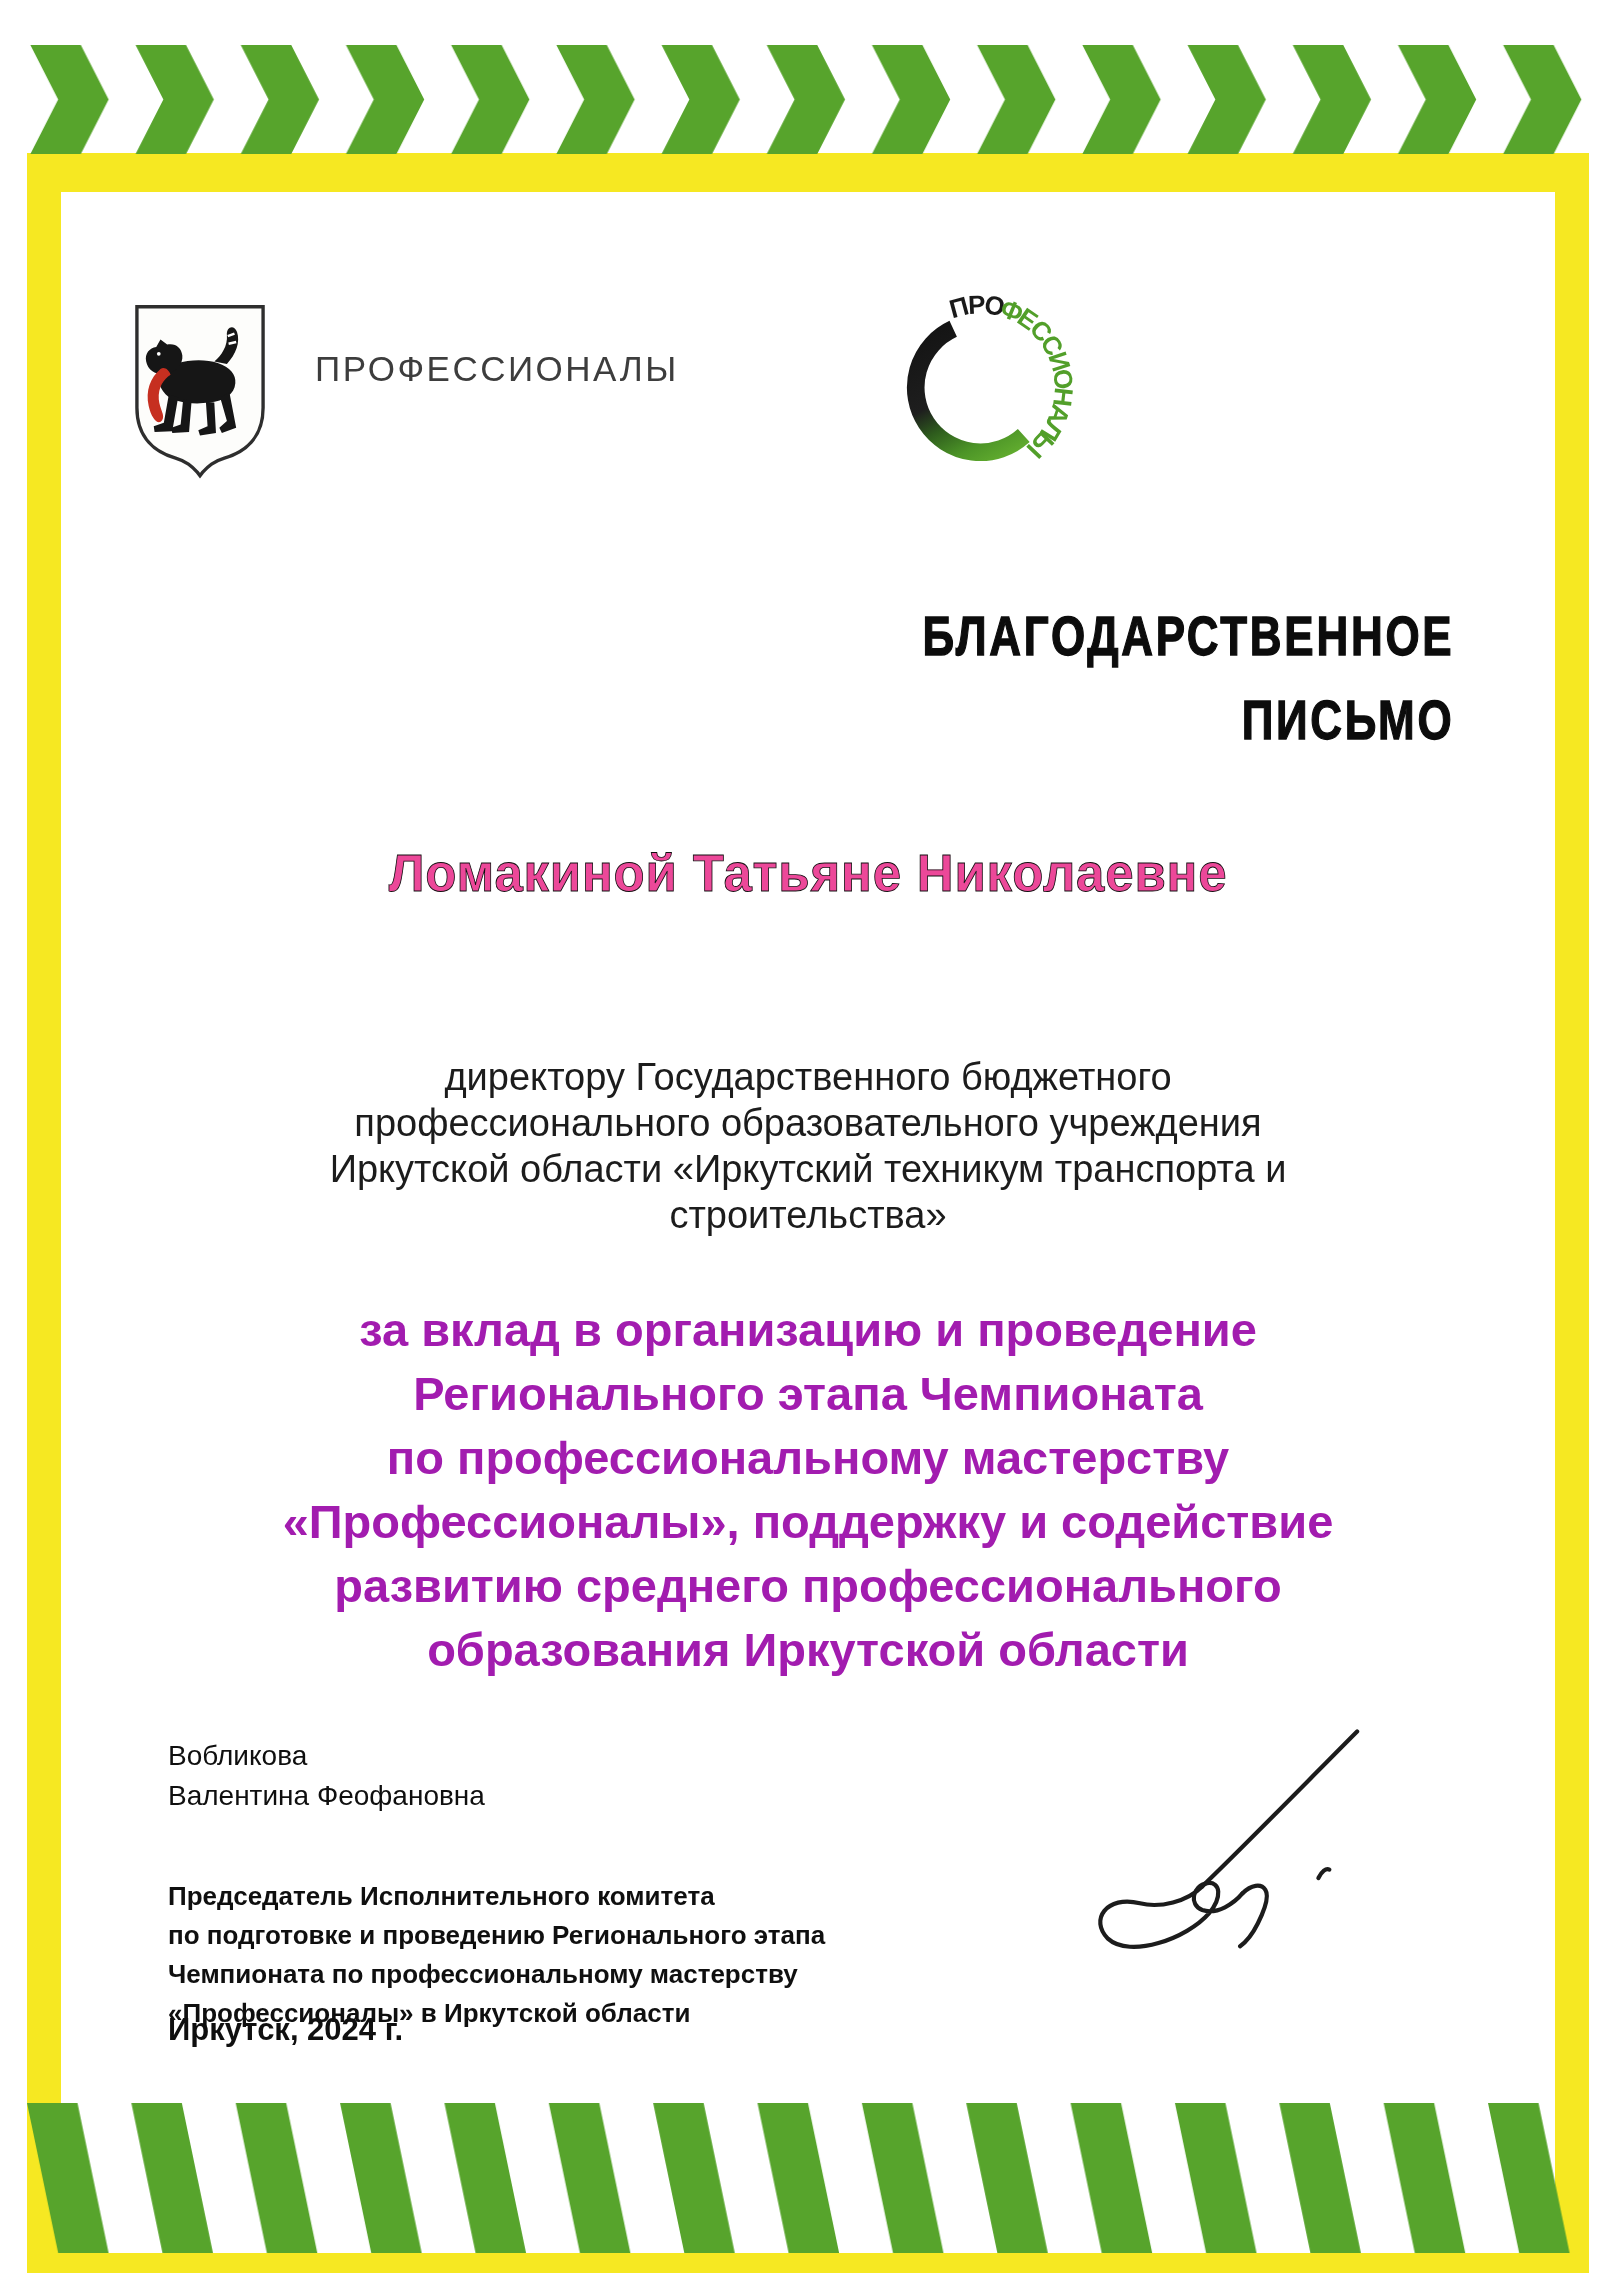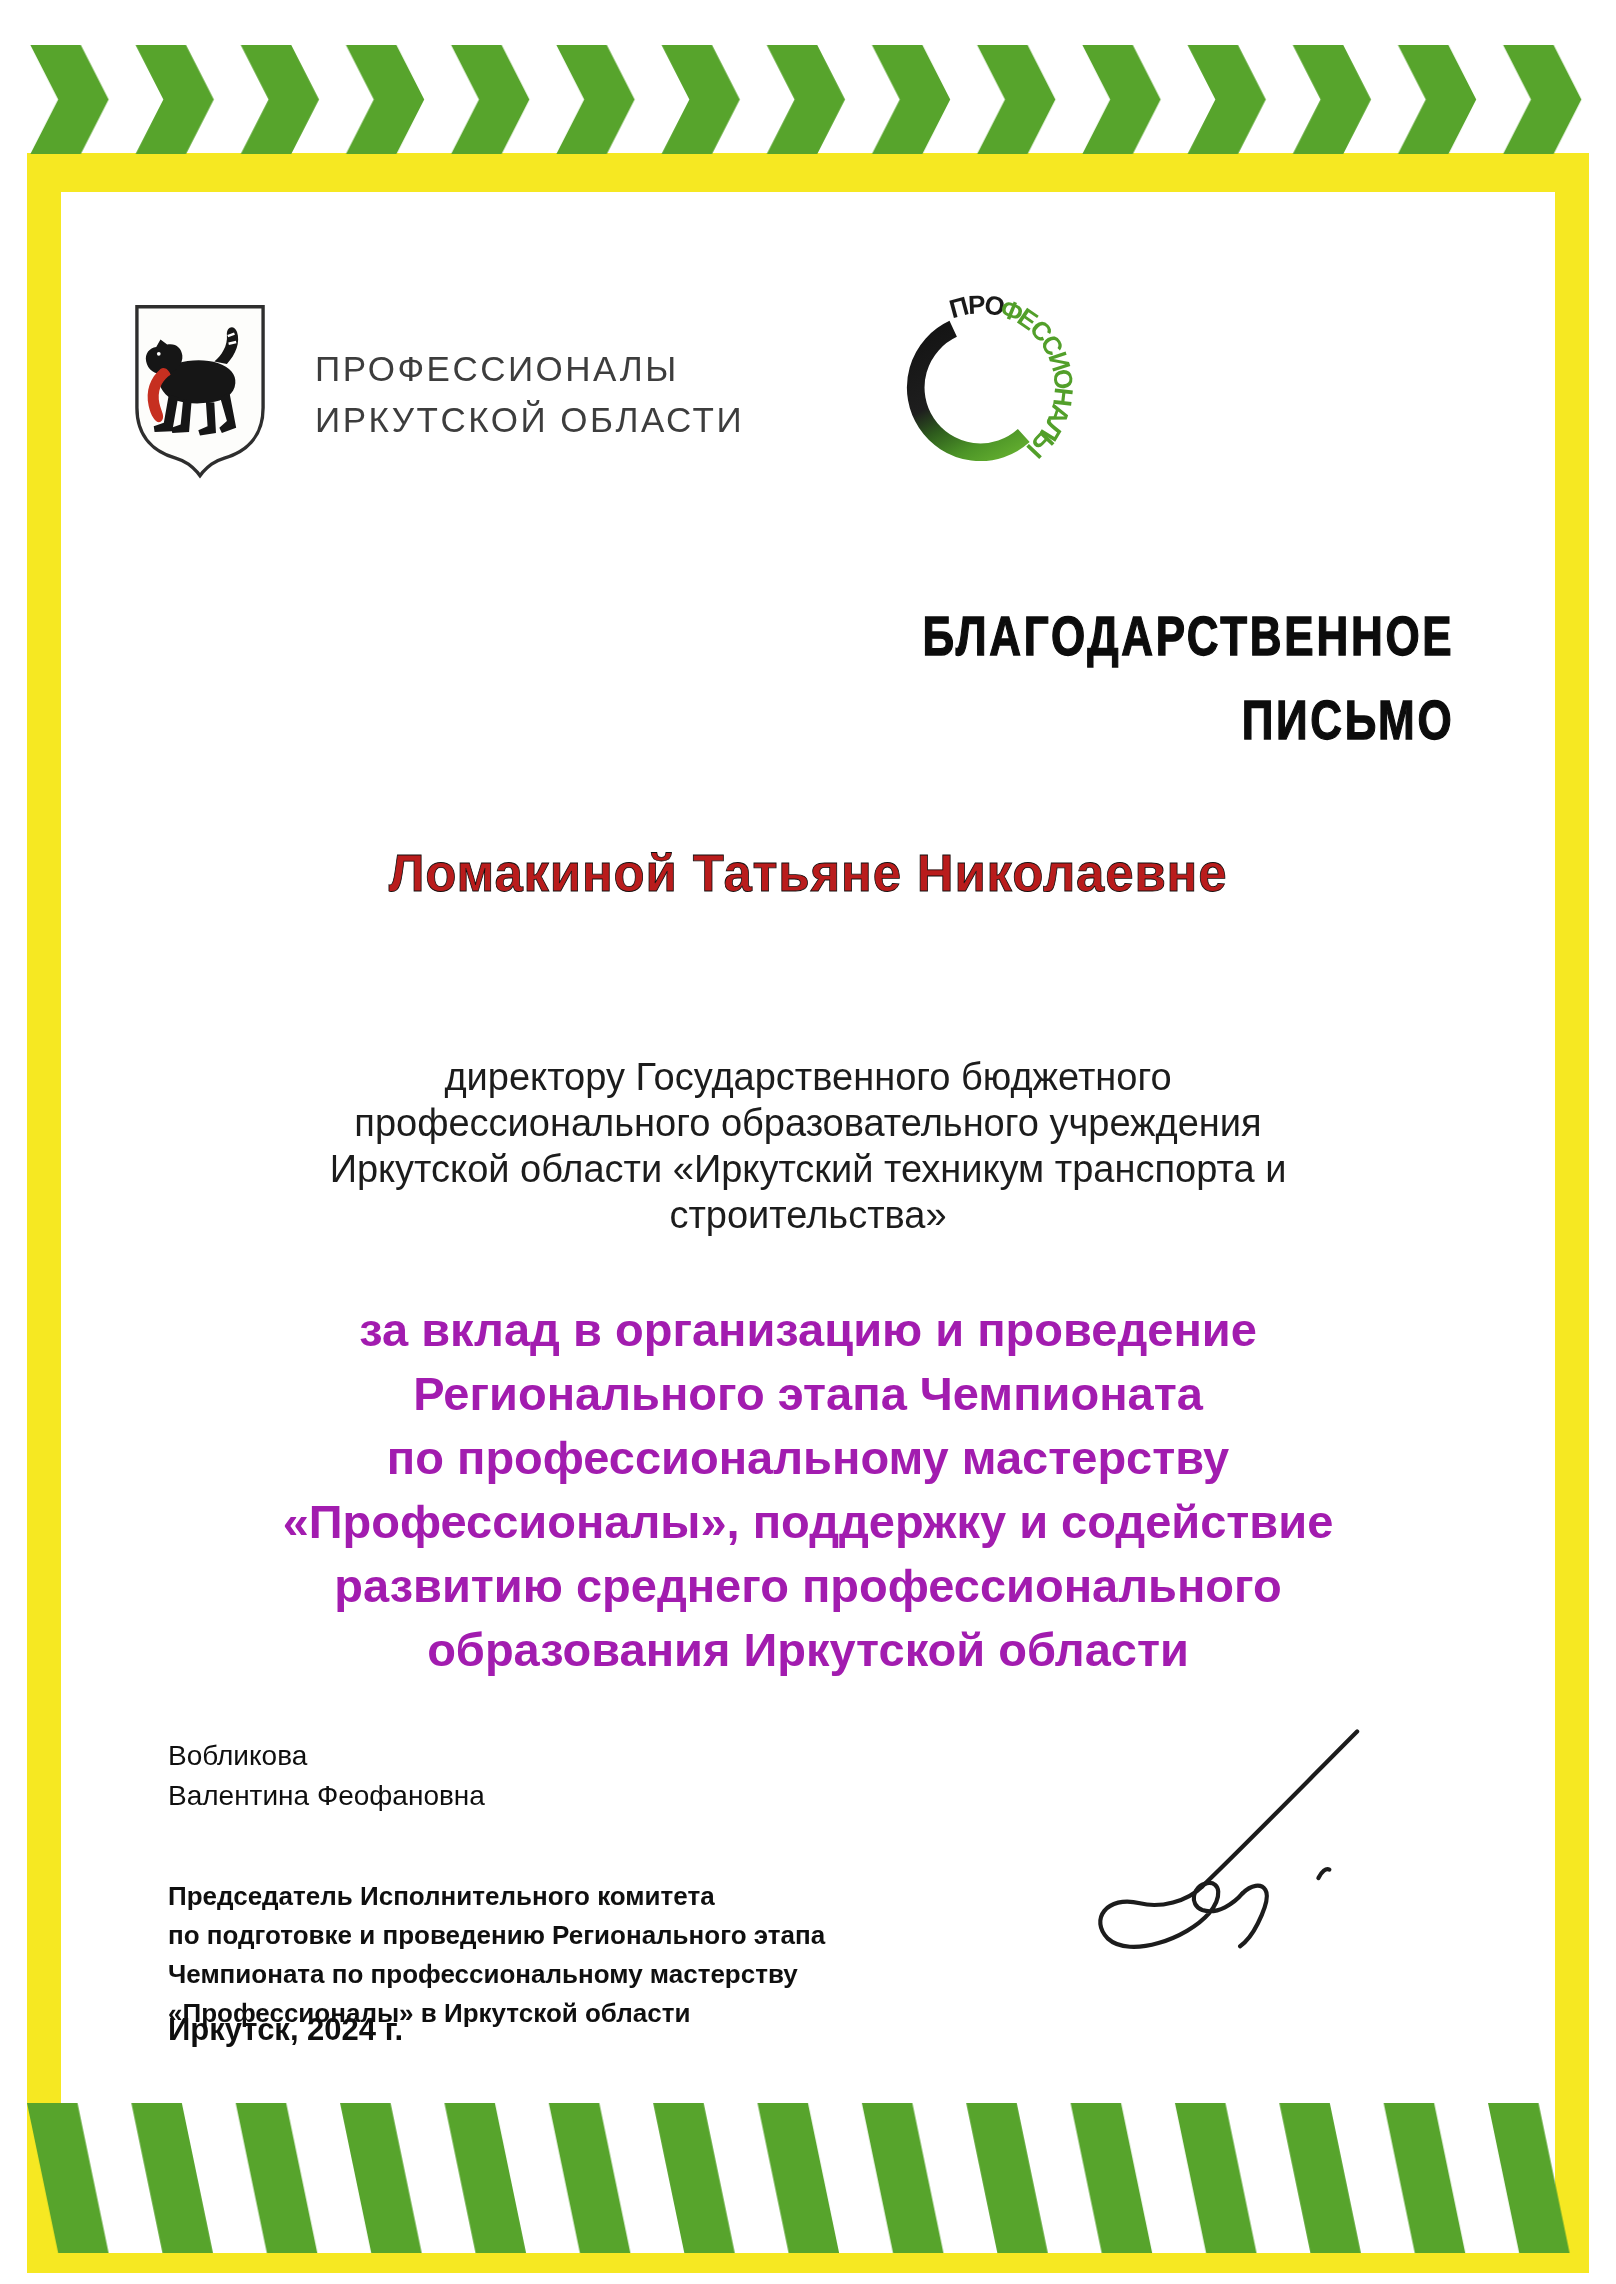--- a/index.html
+++ b/index.html
@@ -29,21 +29,21 @@
   .champ .rule { height:5px; width:357px; background:#72b03e; margin-top:8.4px; border-radius:1.7px; }
   .champ .region { font-size:23px; font-weight:700; color:var(--green-text); margin-top:11px; letter-spacing:0.4px; }
   .champ .rule2 { margin-top:8.4px; }
 
   
   .title { position:absolute; left:0; right:0; top:594px; text-align:right;
            font-size:55px; line-height:84px; font-weight:700; color:#0c0c0c;
            letter-spacing:3.4px; -webkit-text-stroke:1.3px #0c0c0c; }
   .title .scale { transform:scaleX(0.8); transform-origin:50% 50%; }
   .recipient-name { position:absolute; left:0; right:0; top:844px; text-align:center;
-           font-size:51px; font-weight:700; letter-spacing:0.8px; color:#b91c1c;
+           font-size:51px; font-weight:700; letter-spacing:0.8px; color:#ec4899;
            -webkit-text-stroke:0.8px #0e0e0e; }
   .position-block { position:absolute; left:0; right:0; top:1054px; text-align:center;
            font-size:38px; line-height:46px; font-weight:400; color:#1c1c1c; }
   .body-block { position:absolute; left:0; right:0; top:1298px; text-align:center;
            font-size:47px; line-height:64px; font-weight:700; color:#a21caf; }
 
   
   .sig-names { position:absolute; left:168px; top:1736px; font-size:28px; line-height:40px; font-weight:400; color:#0f0f0f; }
   .sig-committee { position:absolute; left:168px; top:1877px; font-size:26px; line-height:39px; font-weight:700; color:#0f0f0f; }
   .sig-city { position:absolute; left:168px; top:2012px; font-size:31px; font-weight:700; color:#0f0f0f; }
@@ -90,21 +90,20 @@
       <path d="M90,121 L92,150 L81,155 L83,161 L102,158 L100,122 Z"></path>
       <path d="M107,116 L115,144 L106,152 L109,158 L126,152 L118,110 Z"></path>
     </g>
     <path d="M124,40 l-8,3 M126,50 l-9,2" stroke="#ffffff" stroke-width="3" fill="none"></path>
     <path d="M36,82 C24,92 18,108 22,126 C25,140 33,150 38,143 C42,137 35,130 34,118 C33,104 40,94 48,89 C46,83 41,79 36,82 Z" fill="var(--sable)"></path>
     <circle cx="34" cy="64" r="2.2" fill="#ffffff"></circle>
   </svg>
 
   <div class="gov-text">
     <div>ПРОФЕССИОНАЛЫ</div>
-    <div>ИРКУТСКОЙ ОБЛАСТИ</div>
   </div>
 
   <svg class="logo" width="205" height="205" viewBox="0 0 244 244">
     <defs>
       <linearGradient id="ringGrad" gradientUnits="userSpaceOnUse" x1="75" y1="45" x2="160" y2="205">
         <stop offset="0" stop-color="#141414"></stop>
         <stop offset="0.45" stop-color="#1e1e1e"></stop>
         <stop offset="0.62" stop-color="#2e5c1d"></stop>
         <stop offset="0.82" stop-color="#4c9427"></stop>
         <stop offset="1" stop-color="#63ae2f"></stop>

